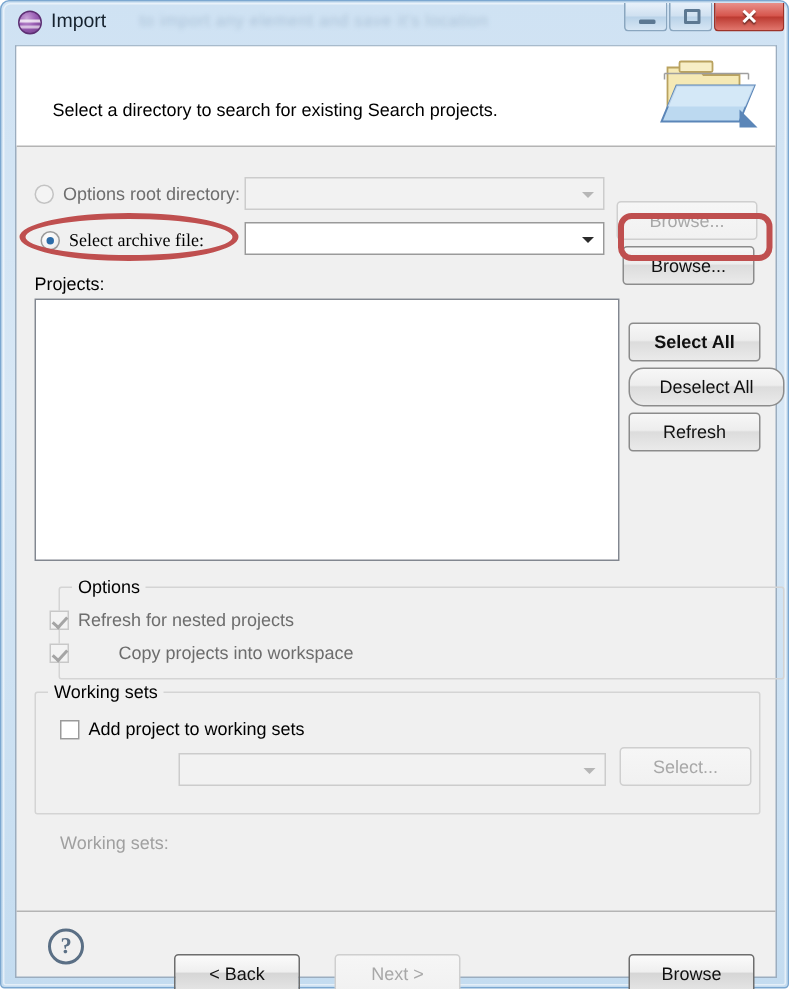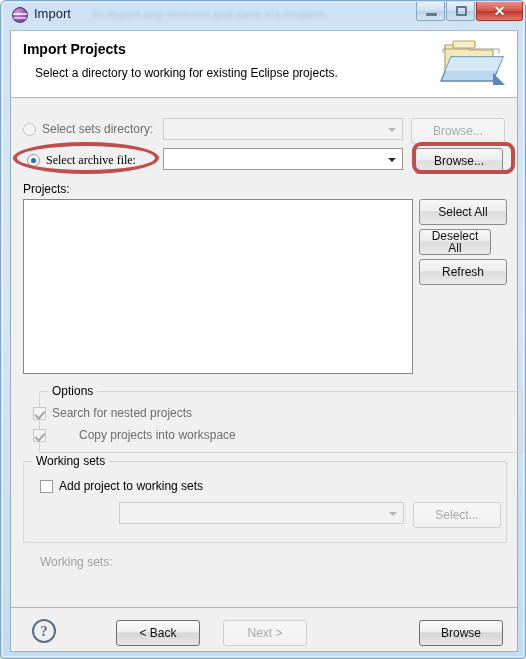--- a/index.html
+++ b/index.html
@@ -249,20 +249,21 @@
     font-family: "Liberation Sans", sans-serif;
     font-size: 12px;
     color: #101010;
     text-align: center;
     position: absolute;
     padding: 12px;
     line-height: 1;
     display: flex;
     align-items: center;
     justify-content: center;
+    margin-top: 16px;
   }
   .btn.disabled {
     border-color: #cfcfcf;
     background: linear-gradient(to bottom, #f6f6f6 0%, #f1f1f1 100%);
     color: #a8a8a8;
   }
   .btn.default {
     border-color: #6e6e6e;
     background: linear-gradient(to bottom, #fbfbfb 0%, #efefef 45%, #d6d6d6 50%, #e6e6e6 100%);
   }
@@ -386,87 +387,86 @@
       </div>
       <div class="win-btn close">
         <span class="ico-close">✕</span>
       </div>
     </div>
   </div>
 
   <div class="client">
 
     <div class="header">
-      <div class="header-title">Import Projects</div>
-      <div class="header-desc">Select a directory to working for existing Eclipse projects.</div>
+      <div class="header-desc">Select a directory to search for existing Search projects.</div>
       <div class="header-icon">
         <svg width="76" height="58" viewBox="0 0 76 58">
           <polygon points="12,10 32,10 36,15 60,15 60,40 12,40" fill="#f5e9b5" stroke="#b9a25f" stroke-width="1.2"></polygon>
           <rect x="20" y="6" width="22" height="7" rx="1" fill="#f7eec6" stroke="#b9a25f" stroke-width="1.2"></rect>
           <line x1="10" y1="14" x2="66" y2="14" stroke="#9e9e9e" stroke-width="1"></line>
           <line x1="10" y1="14" x2="10" y2="18" stroke="#9e9e9e" stroke-width="1"></line>
           <line x1="66" y1="14" x2="66" y2="18" stroke="#9e9e9e" stroke-width="1"></line>
           <polygon points="18,22 70,22 60,46 8,46" fill="#bcd9f0" stroke="#5b86b8" stroke-width="1.3"></polygon>
           <polygon points="18,22 70,22 64,36 12,36" fill="#dcecfa" opacity="0.75"></polygon>
           <polygon points="60,38 72,50 60,50" fill="#5b86b8"></polygon>
         </svg>
       </div>
     </div>
 
     <div class="body-area">
 
       <div class="radio-label lbl-disabled" style="left:12px; top:20px;">
         <span class="radio disabled"></span>
-        <span>Select sets directory:</span>
+        <span>Options root directory:</span>
       </div>
       <div class="combo disabled" style="left:152px; top:20px; width:240px;">
         <span class="arrow"></span>
       </div>
       <div class="btn disabled" style="left:400px; top:20px; width:94px; height:22px;">Browse...</div>
 
       <div class="radio-label" style="left:16px; top:51px;font-family:Liberation Serif, serif;">
         <span class="radio checked"></span>
         <span>Select archive file:</span>
       </div>
       <div class="combo" style="left:152px; top:50px; width:240px;">
         <span class="arrow"></span>
       </div>
       <div class="btn" style="left:404px; top:50px; width:88px; height:22px;">Browse...</div>
 
       <div class="label-static" style="left:12px; top:84px;">Projects:</div>
       <div class="listbox" style="left:12px; top:101px; width:390px; height:175px;"></div>
 
-      <div class="btn" style="left:408px; top:101px; width:88px; height:23px;">Select All</div>
-      <div class="btn" style="left:408px; top:131px; width:72px; height:23px;">Deselect All</div>
+      <div class="btn" style="left:408px; top:101px; width:88px; height:23px;font-weight:bold;">Select All</div>
+      <div class="btn" style="left:408px; top:131px; width:104px; height:23px;border-radius:10px;">Deselect All</div>
       <div class="btn" style="left:408px; top:161px; width:88px; height:23px;">Refresh</div>
 
       <div class="group" style="left:28px; top:293px; width:484px; height:62px;">
         <span class="group-title">Options</span>
       </div>
       <div class="checkrow" style="left:22px; top:306px;">
         <span class="checkbox checked disabled"></span>
-        <span class="lbl-disabled">Search for nested projects</span>
+        <span class="lbl-disabled">Refresh for nested projects</span>
       </div>
       <div class="checkrow" style="left:22px; top:328px;gap:27px;">
         <span class="checkbox checked disabled"></span>
         <span class="lbl-disabled">Copy projects into workspace</span>
       </div>
 
       <div class="group" style="left:12px; top:363px; width:484px; height:82px;">
         <span class="group-title">Working sets</span>
       </div>
       <div class="checkrow" style="left:29px; top:379px;align-items:center;">
         <span class="checkbox"></span>
         <span>Add project to working sets</span>
       </div>
       <div class="label-static disabled" style="left:29px; top:409px;margin-top:48px;">Working sets:</div>
       <div class="combo disabled" style="left:108px; top:404px; width:285px;">
         <span class="arrow"></span>
       </div>
-      <div class="btn disabled" style="left:402px; top:404px; width:88px; height:22px;">Select...</div>
+      <div class="btn disabled" style="left:402px; top:384px; width:88px; height:22px;">Select...</div>
 
       <div class="sep" style="top:509px;"></div>
 
       <div class="help-icon" style="left:21px; top:521px;">?</div>
       <div class="btn default" style="left:105px; top:522px; width:84px; height:24px;">&lt; Back</div>
       <div class="btn disabled" style="left:212px; top:522px; width:84px; height:17px;">Next &gt;</div>
       <div class="btn default" style="left:408px; top:522px; width:84px; height:24px;">Browse</div>
 
     </div>
   </div>

